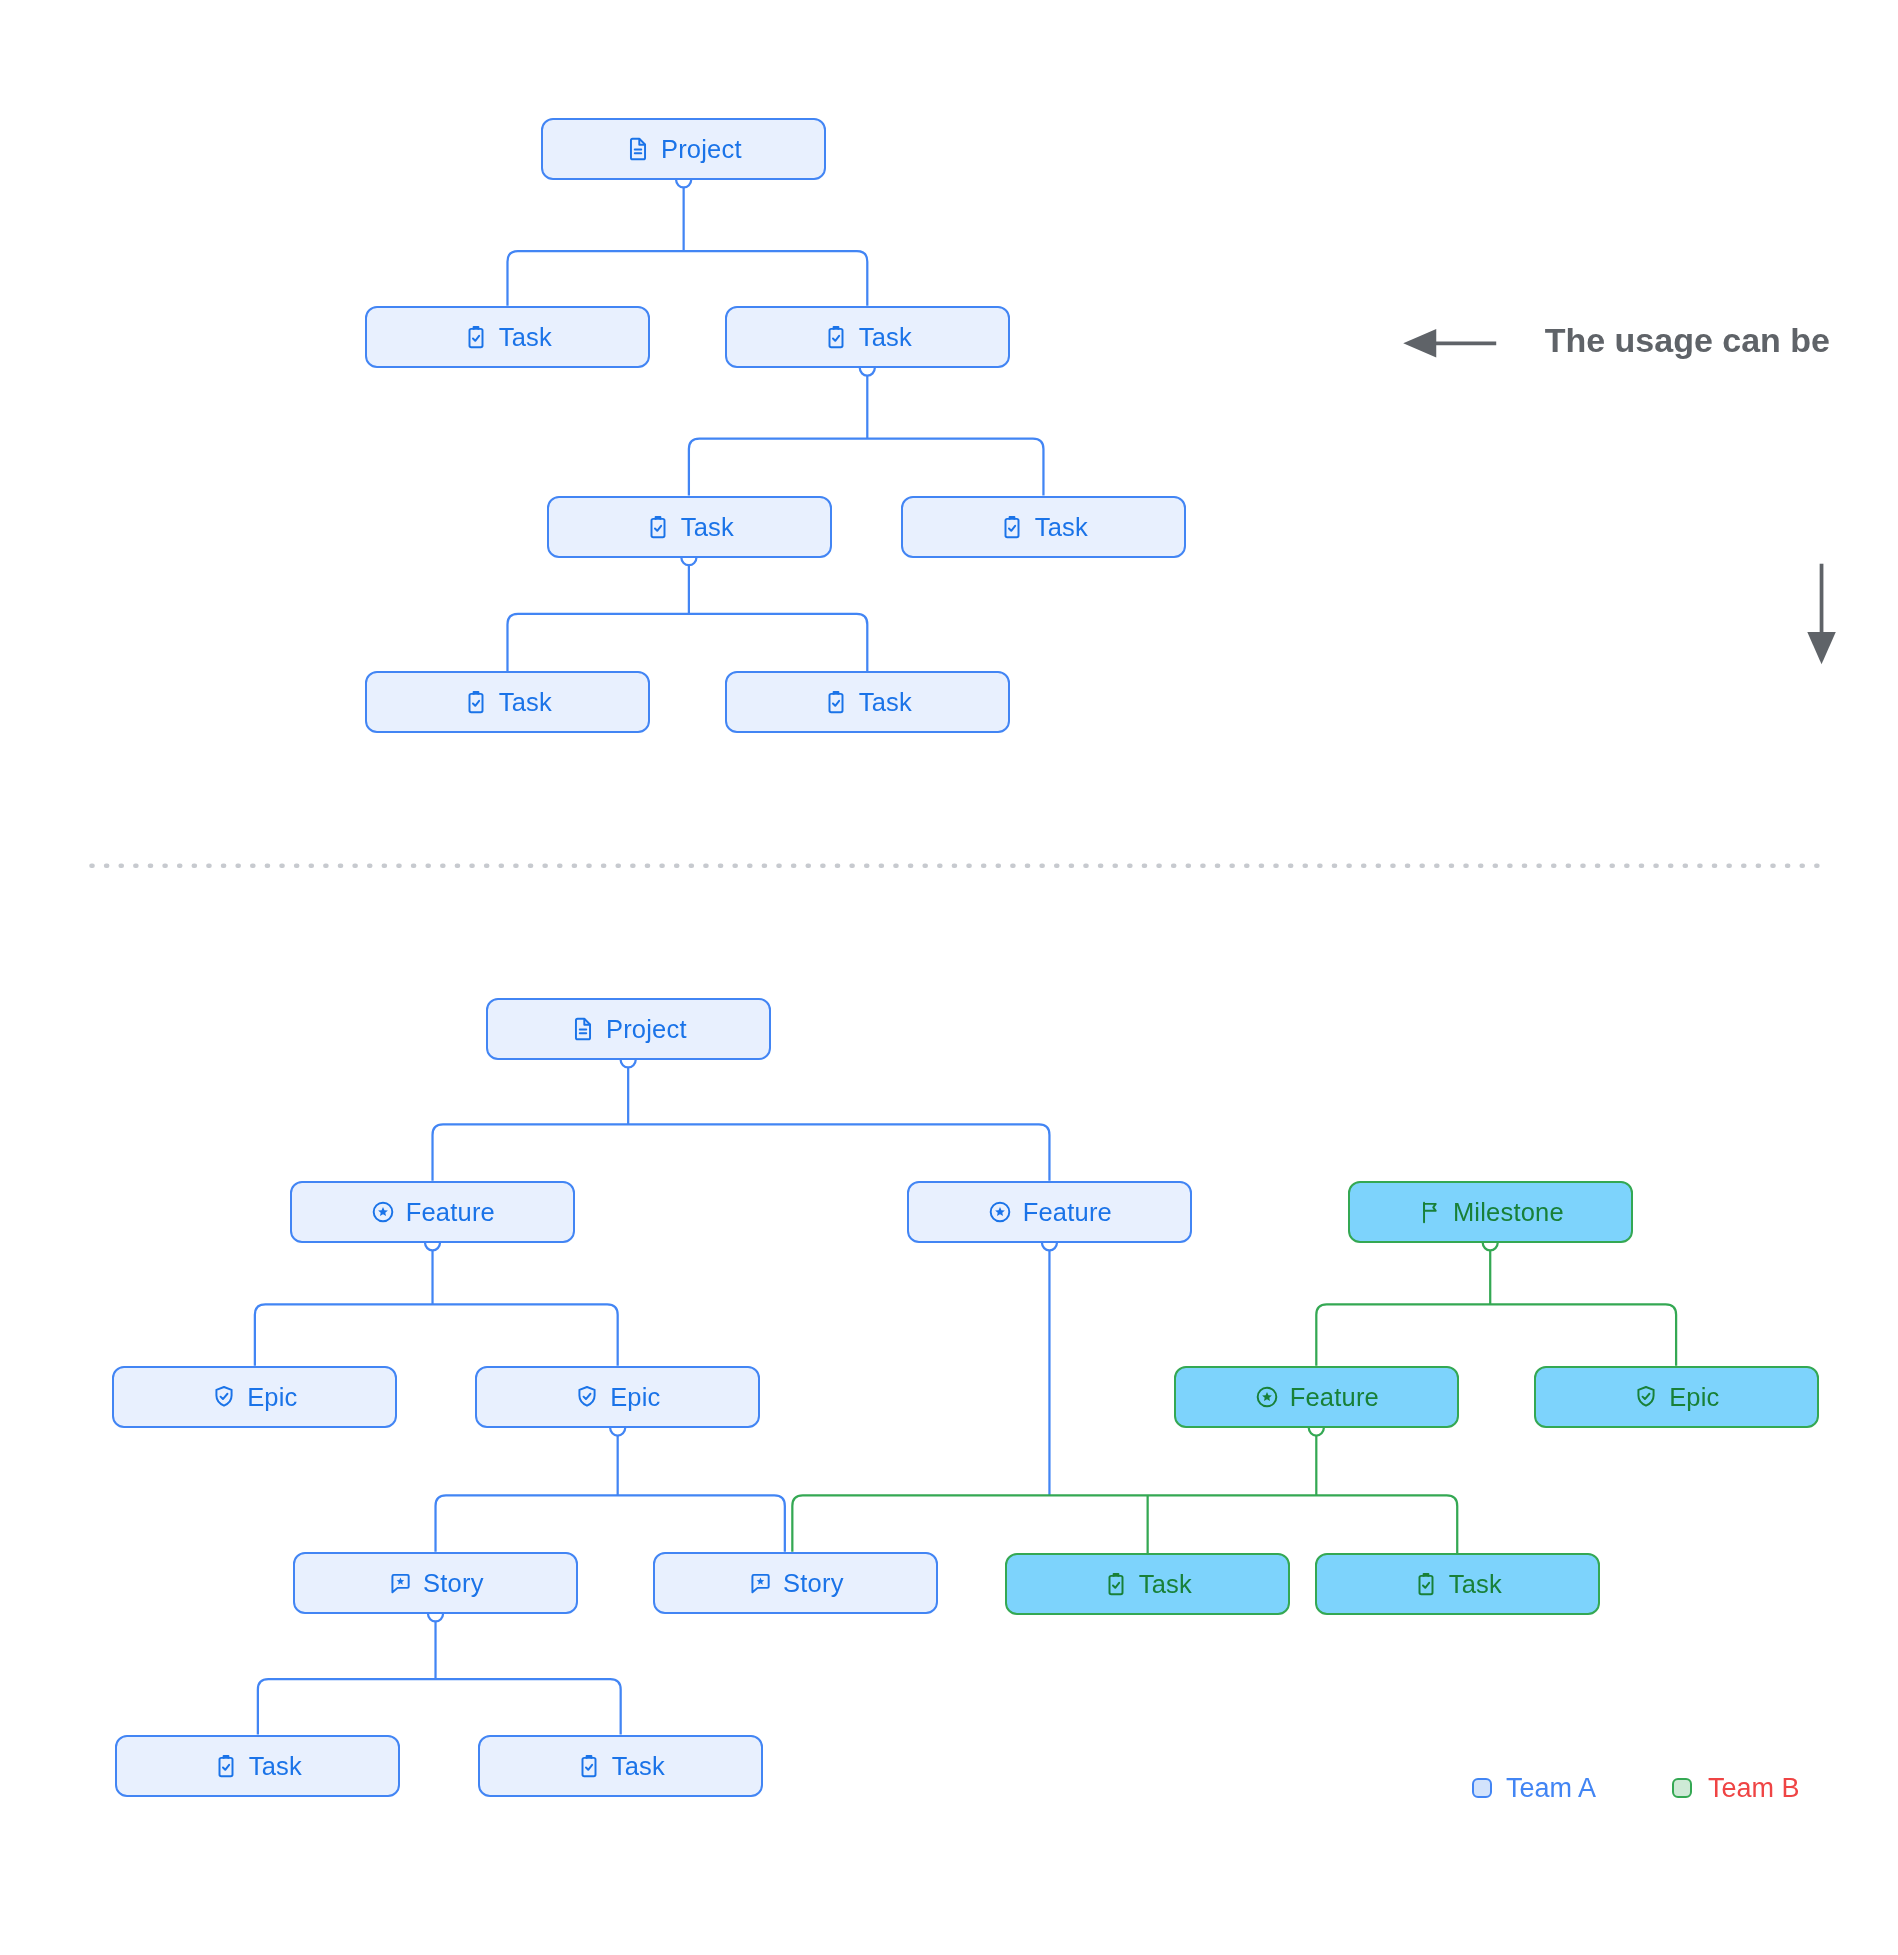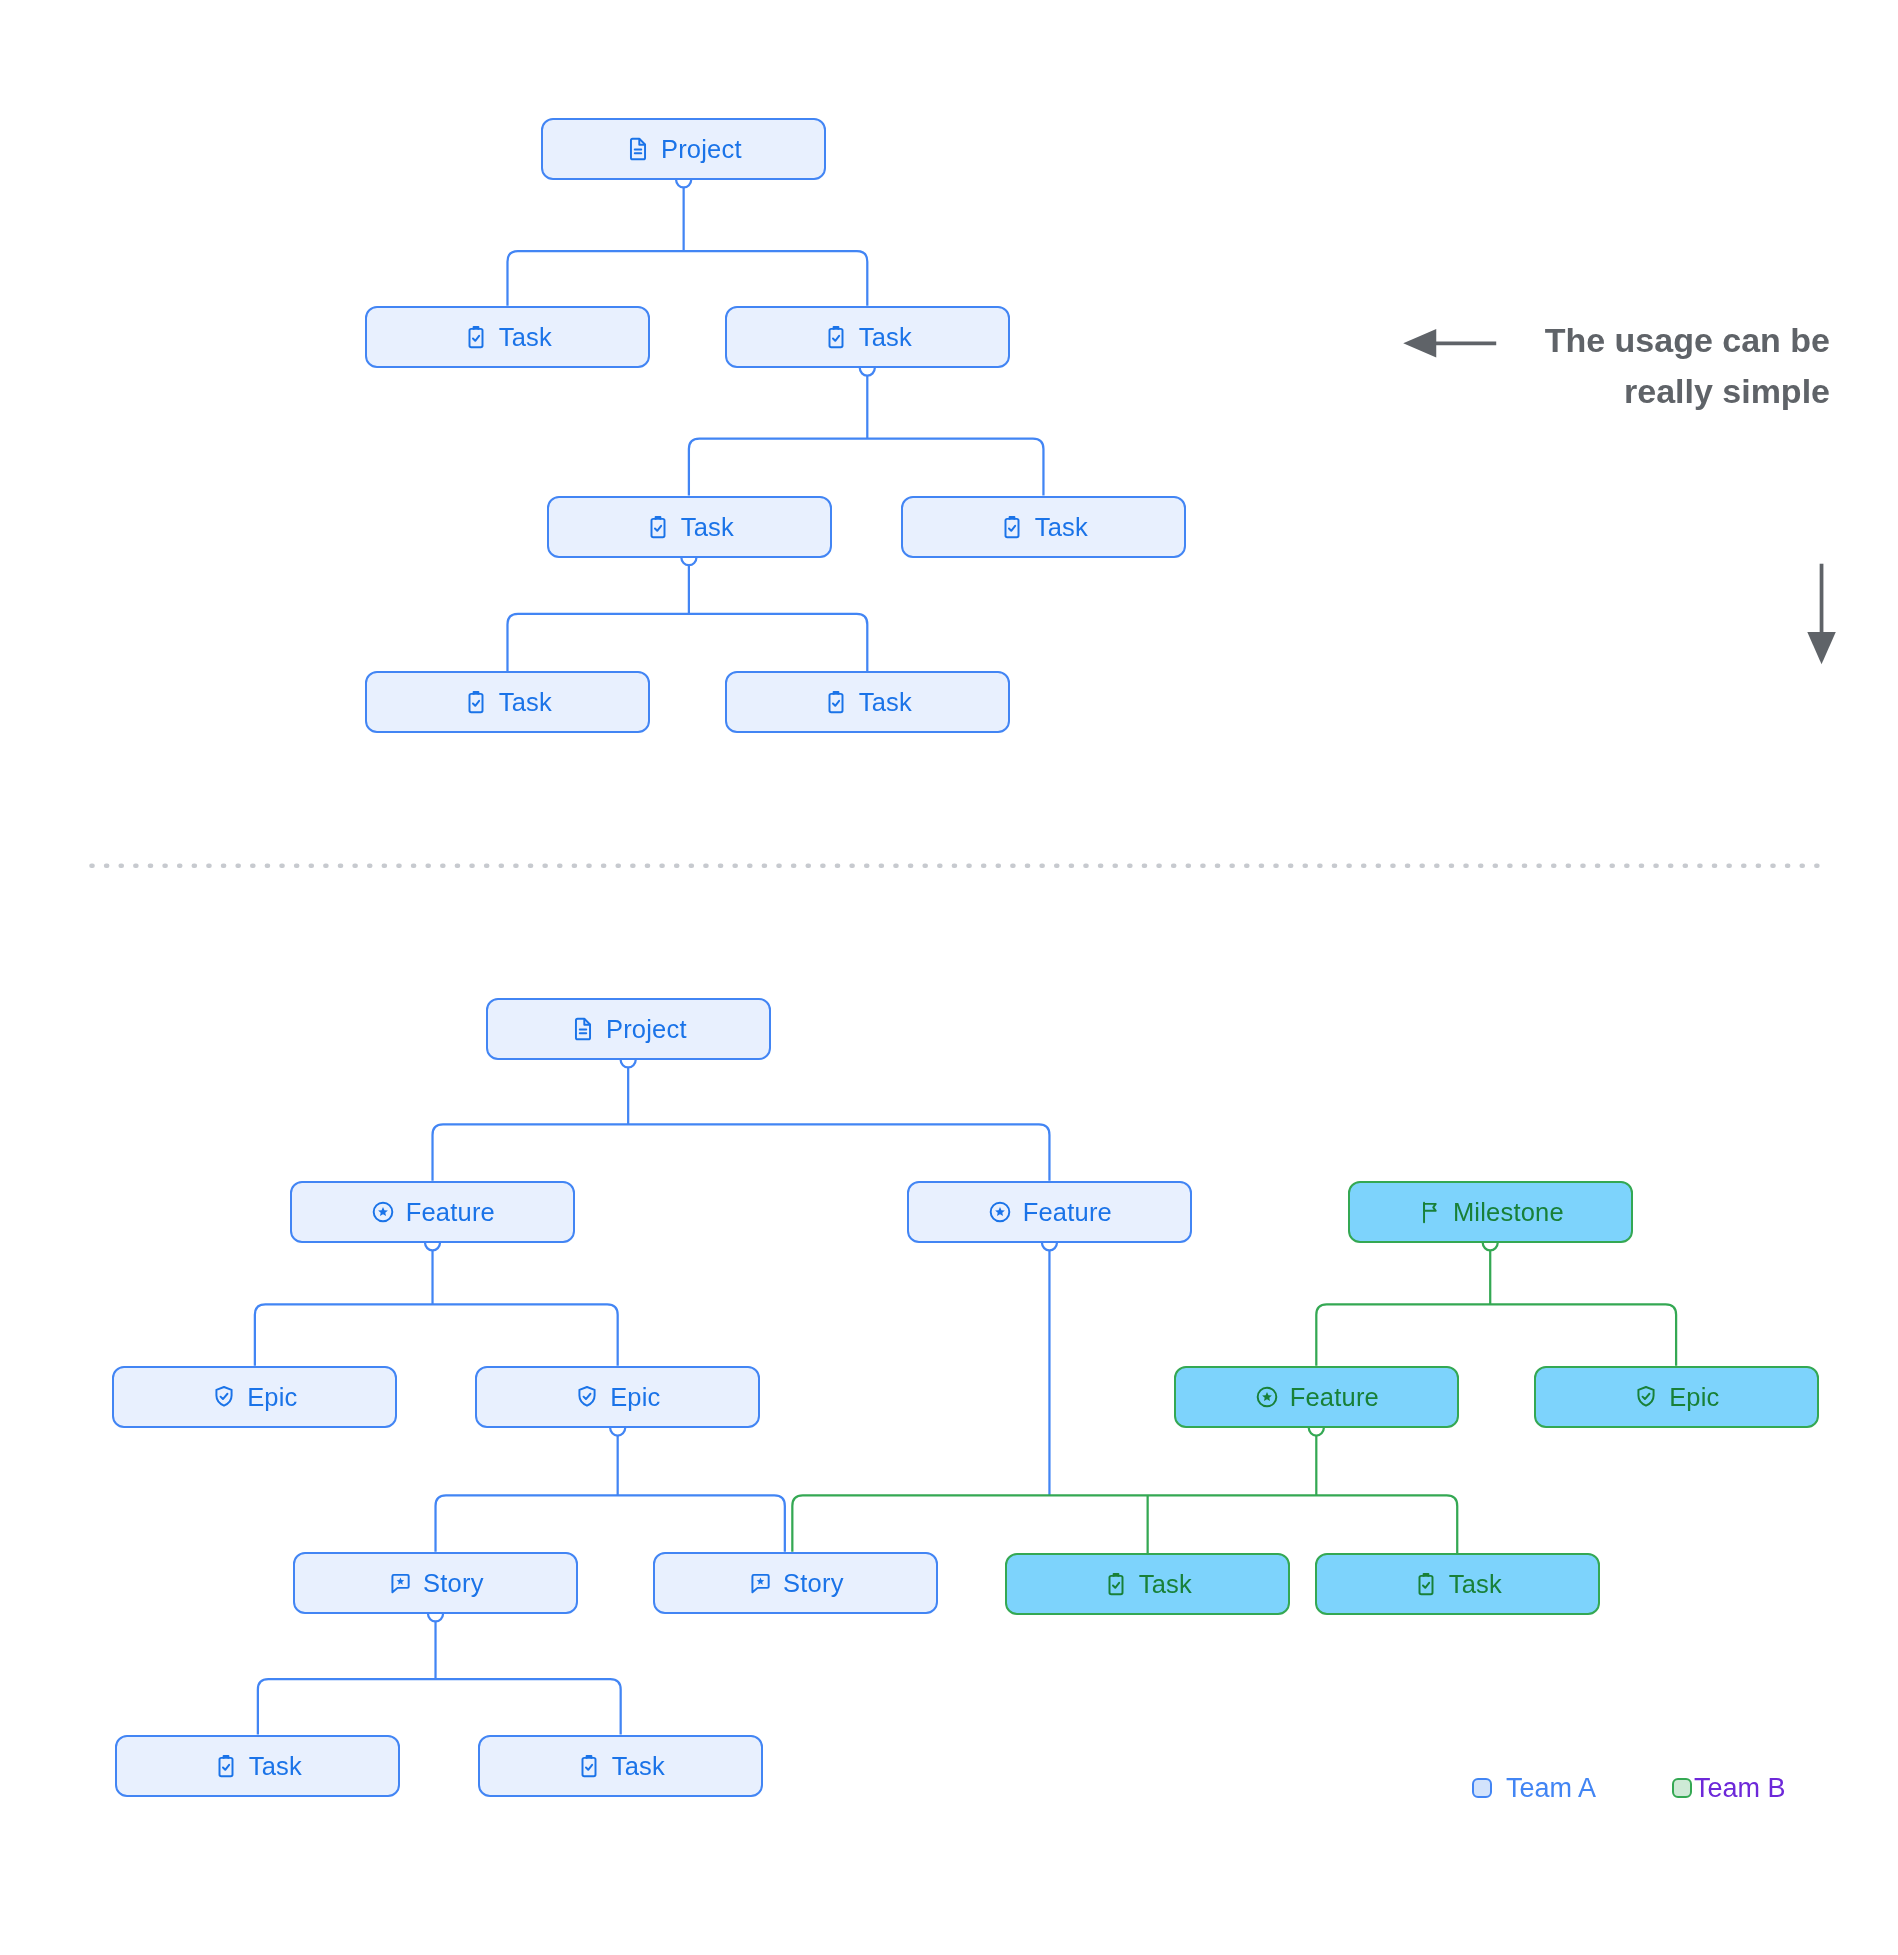--- a/index.html
+++ b/index.html
@@ -29,21 +29,21 @@
   .annotation .para2{margin-top:14.2px;}
   .legend{position:absolute;left:1472px;top:1775px;width:360px;height:27px;}
   .legend .swatch{
     position:absolute;width:20px;height:20px;border:2.2px solid;border-radius:6px;
     box-sizing:border-box;top:3px;
   }
   .legend .swatch-a{left:0;background:#D2E3FC;border-color:#4285F4;}
   .legend .swatch-b{left:200px;background:#CEEAD6;border-color:#34A853;}
   .legend .lg-label{position:absolute;top:0;font-size:27px;font-weight:500;line-height:27px;}
   .legend .label-a{left:34px;color:#4285F4;}
-  .legend .label-b{left:222px;color:#6d28d9;}
+  .legend .label-b{left:236px;color:#ef4444;}
 </style>
 </head>
 <body>
 
 <div class="canvas">
 
   <svg class="layer" width="1898" height="1955" viewBox="0 0 2532 2608">
 
     <g stroke="#4285F4" stroke-width="3" fill="none">
       <path d="M912 250 V335"></path>
@@ -163,21 +163,20 @@
           <path d="M9.8 4.5V2.8h4.4v1.7"></path>
           <path d="M9.2 13.4l2.1 2.1 3.6-4.6"></path>
         </svg>
       </span>
     <span class="label">Task</span>
   </div>
 
   <div class="annotation">
     <div class="para1">
       <div>The usage can be</div>
-      <div>really simple</div>
     </div>
   </div>
 
   <div class="node team-a" style="left:486px;top:998px">
     <span class="icon">
         <svg viewBox="0 0 24 24" stroke-width="1.8" stroke-linejoin="round" stroke-linecap="round">
           <path d="M7 2.5h6.2l5.3 5.3V20a1.5 1.5 0 0 1-1.5 1.5H7A1.5 1.5 0 0 1 5.5 20V4A1.5 1.5 0 0 1 7 2.5z"></path>
           <path d="M13.2 2.8V8h5.1"></path>
           <path d="M9 12.5h6M9 16h6"></path>
         </svg>

